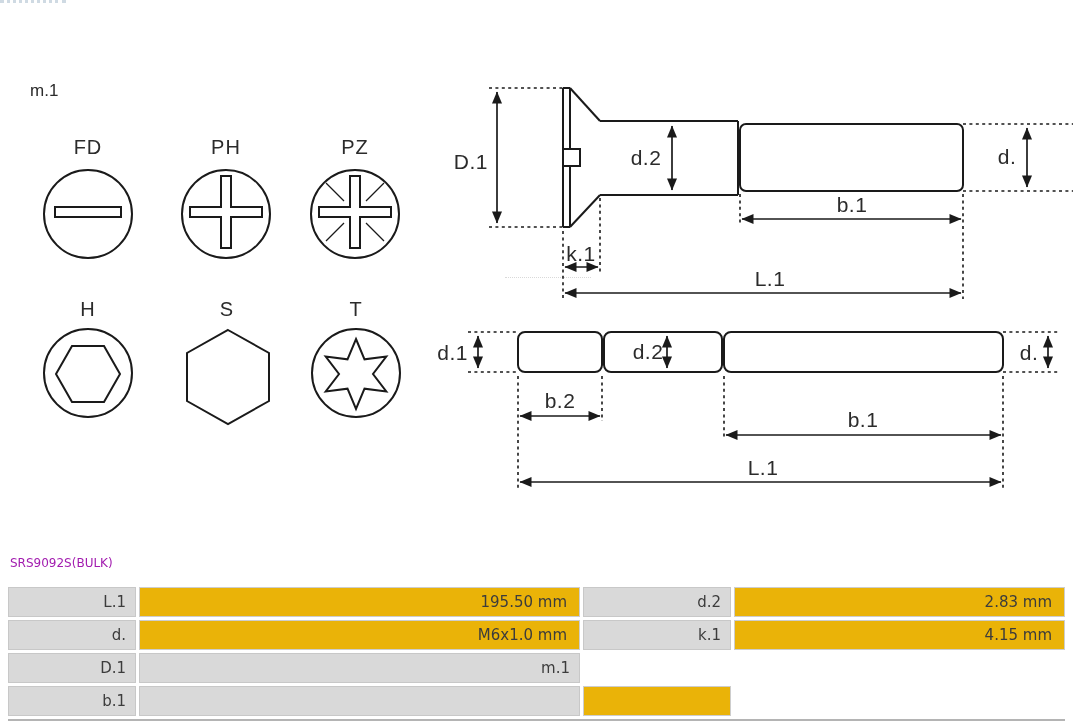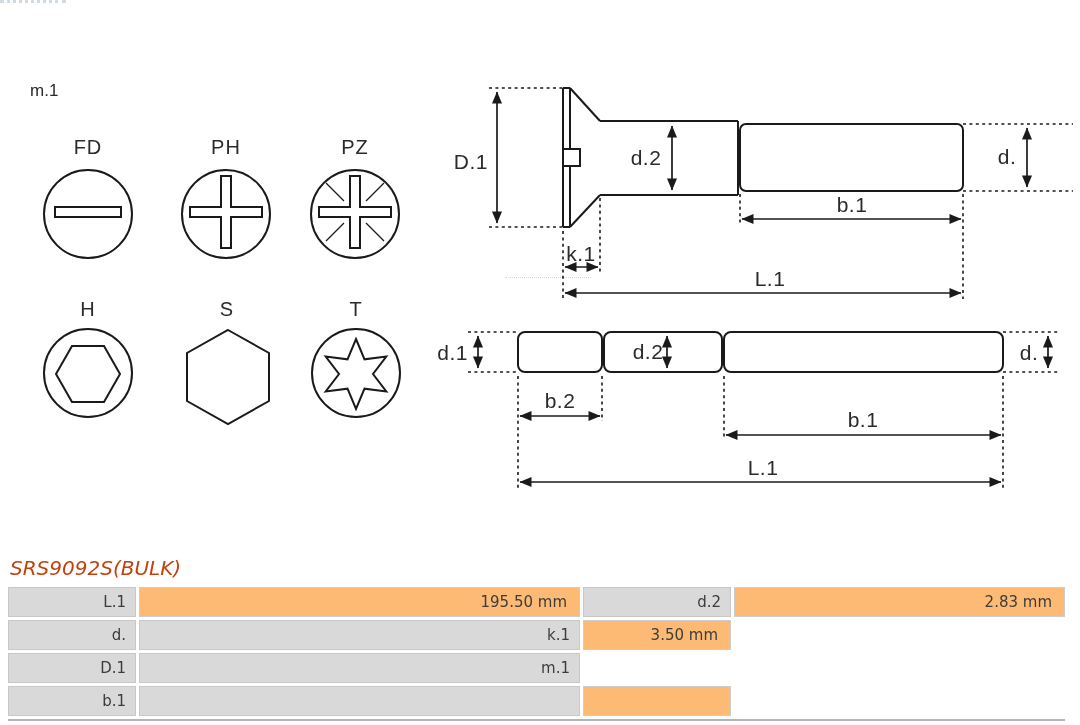--- a/index.html
+++ b/index.html
@@ -17,30 +17,30 @@
   .icontext { font-size:20px; letter-spacing:1px; }
   .m1text   { font-size:17px; }
 
   .outline { stroke:#1a1a1a; stroke-width:2; fill:none; }
   .outline-fill { stroke:#1a1a1a; stroke-width:2; fill:#ffffff; }
   .dimline { stroke:#1a1a1a; stroke-width:1.7; }
   .dashline { stroke:#1a1a1a; stroke-width:1.6; stroke-dasharray:3 3.4; fill:none; }
   .thinline { stroke:#1a1a1a; stroke-width:1.2; }
 
   .part-title { position:absolute; left:10px; top:556px;
-                font-family:"DejaVu Sans", sans-serif; font-size:20px; color:#c2410c;font-style:italic; }
+                font-family:"DejaVu Sans", sans-serif; font-size:12px; color:#a21caf; }
 
   .spec-table { position:absolute; left:8px; top:587px; width:1057px; }
   .spec-row { display:grid; grid-template-columns:128px 441px 148px auto;
               column-gap:3px; height:30px; margin-bottom:3px; }
   .cell { border:1px solid #cdcdcd; box-sizing:border-box; display:flex;
           align-items:center; justify-content:flex-end;
           font-family:"DejaVu Sans", sans-serif; font-size:15px; color:#3c3c3c; }
   .cell.label { background:#d9d9d9; padding-right:9px; border-color:#c8c8c8; }
-  .cell.value { background:#fdba74; padding-right:12px; }
+  .cell.value { background:#eab308; padding-right:12px; }
   .table-bottom { border-top:2px solid #b4b4b4; height:0; }
 </style>
 </head>
 <body>
 
 <div class="page">
 
   <div class="artifact-top"></div>
   <div class="artifact-mid"></div>
 
@@ -175,22 +175,23 @@
 
   <div class="spec-table">
     <div class="spec-row">
       <div class="cell label">L.1</div>
       <div class="cell value">195.50 mm</div>
       <div class="cell label">d.2</div>
       <div class="cell value">2.83 mm</div>
     </div>
     <div class="spec-row">
       <div class="cell label">d.</div>
+      <div class="cell value">M6x1.0 mm</div>
       <div class="cell label">k.1</div>
-      <div class="cell value">3.50 mm</div>
+      <div class="cell value">4.15 mm</div>
     </div>
     <div class="spec-row">
       <div class="cell label">D.1</div>
       <div class="cell label">m.1</div>
     </div>
     <div class="spec-row">
       <div class="cell label">b.1</div>
       <div class="cell label"></div>
       <div class="cell value"></div>
     </div>

